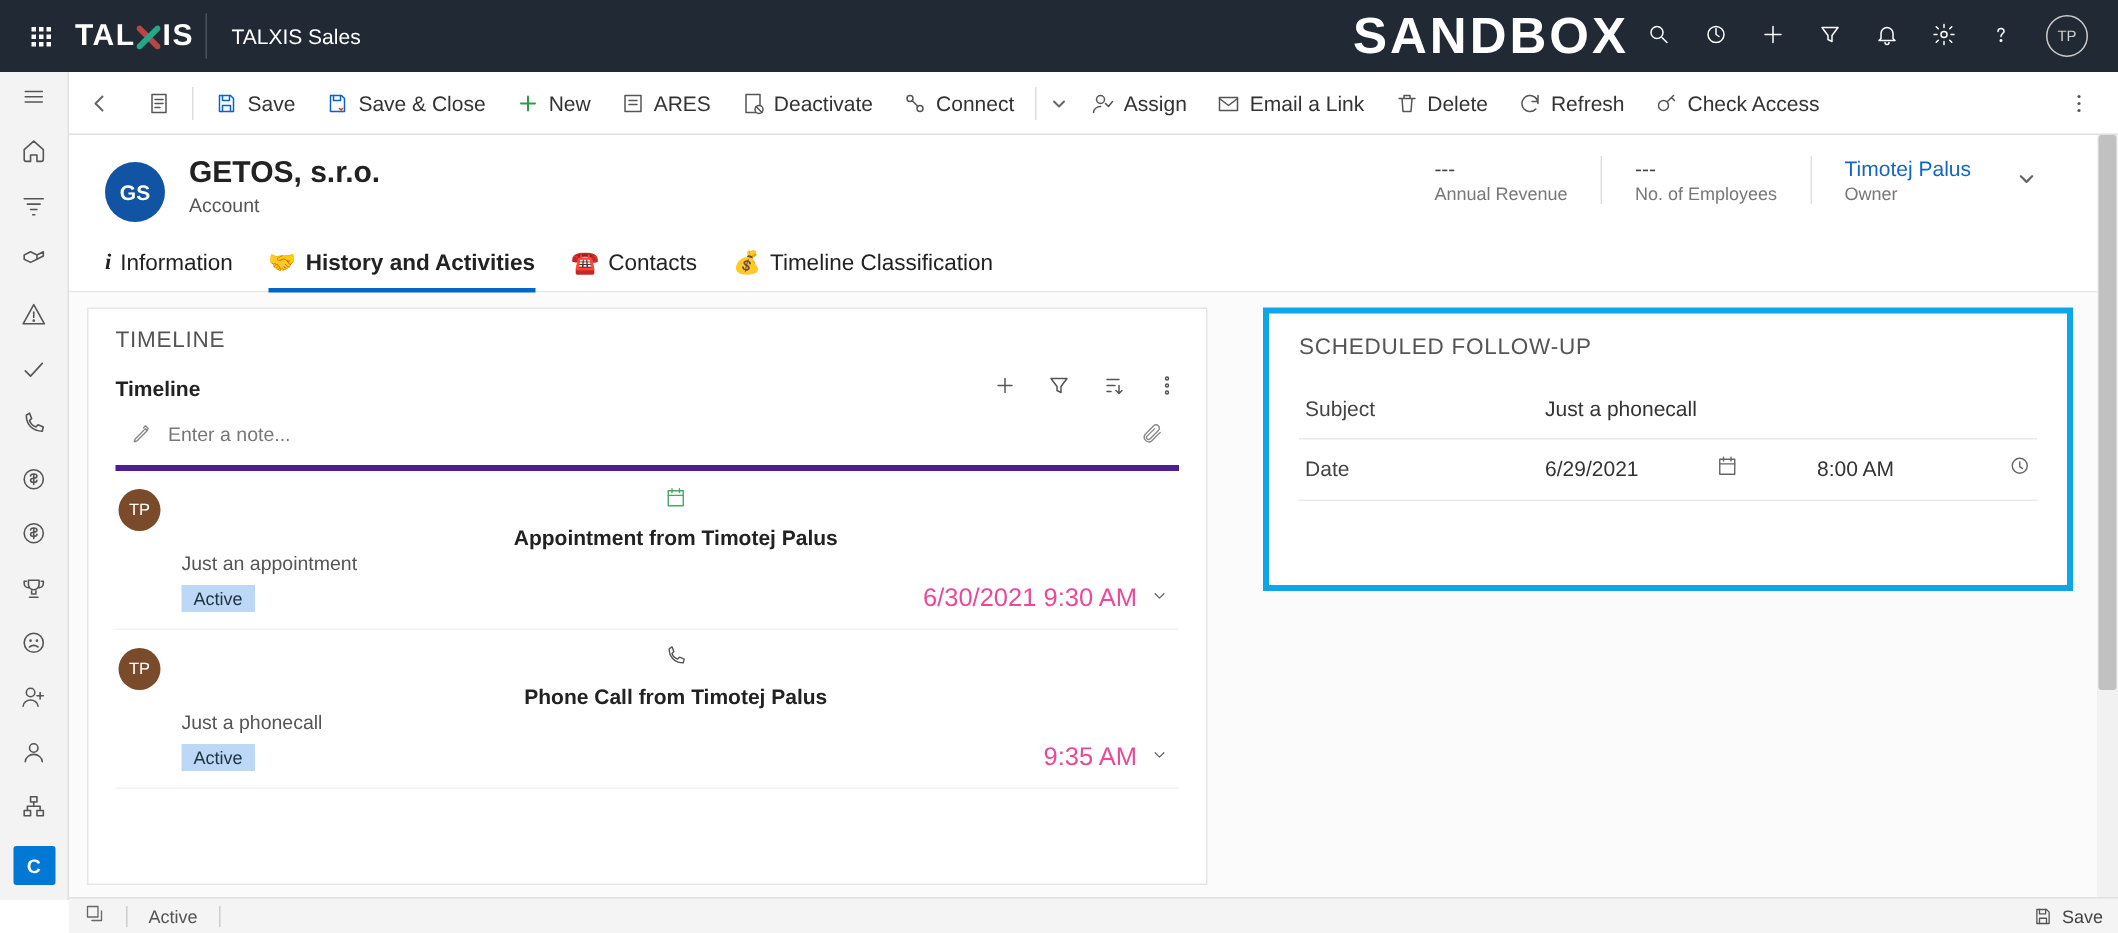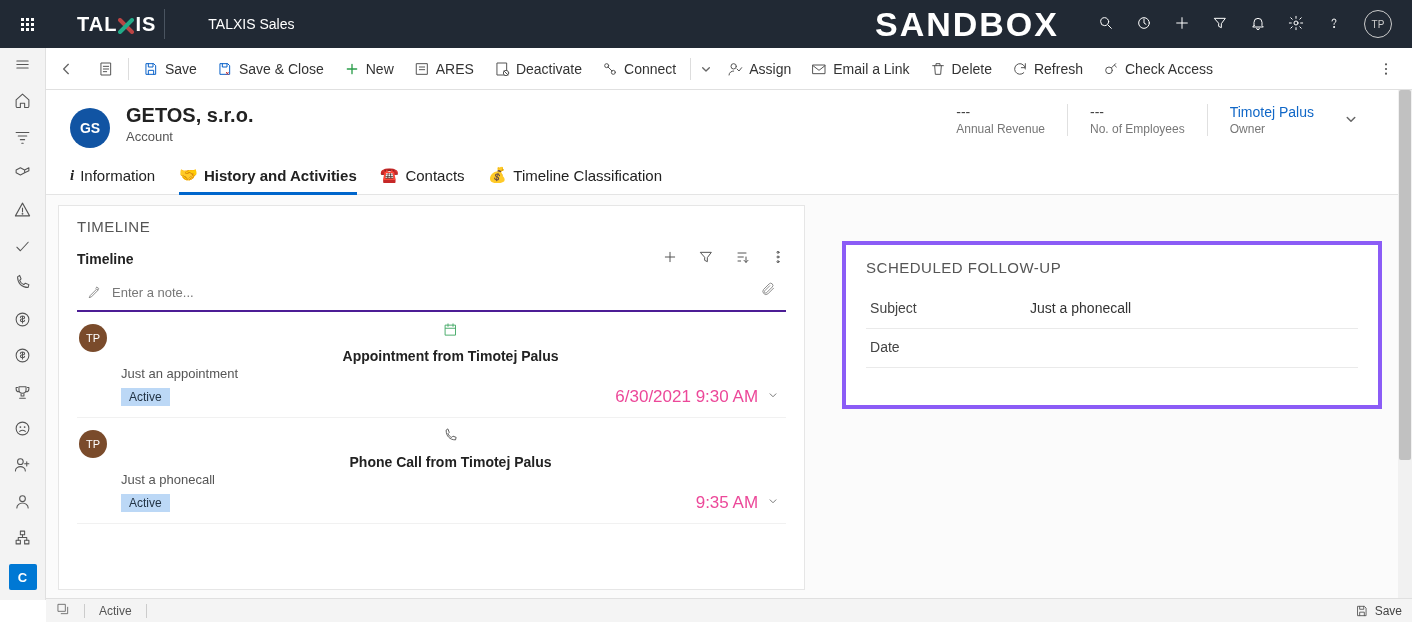--- a/index.html
+++ b/index.html
@@ -1,19 +1,19 @@
 <!DOCTYPE html>
 <html><head>
 <meta charset="utf-8">
 <style>
   * { box-sizing: border-box; margin: 0; padding: 0; }
   body { font-family: "Segoe UI", Arial, sans-serif; font-size: 13px; color: #333; background: #fff; width: 1412px; height: 622px; overflow: hidden; }
 
   
-  .top-nav { background: #212934; color: #fff; height: 48px; display: flex; align-items: center; padding: 0 8px; gap: 27px; }
+  .top-nav { background: #212934; color: #fff; height: 48px; display: flex; align-items: center; padding: 0 8px; }
   .top-nav .waffle { width: 38px; display: flex; justify-content: center; }
   .waffle-grid { display: grid; grid-template-columns: repeat(3,3px); grid-template-rows: repeat(3,3px); gap: 2px; }
   .waffle-grid span { background: #fff; width: 3px; height: 3px; }
   .brand { font-size: 20px; font-weight: 600; letter-spacing: 1px; padding: 0 8px 0 4px; display: flex; align-items: center; border-right: 1px solid #4a5460; height: 30px; }
   .brand .logo-icon { display:inline-block; width:16px; height:16px; margin:0 1px; }
   .app-name { padding-left: 16px; font-size: 14px; }
   .top-center { flex:1; text-align:right; font-size:34px; font-weight:700; letter-spacing:2px; }
   .top-icons { display:flex; gap:22px; align-items:center; padding:0 12px; }
   .top-icons .icon, .top-icons .avatar { color:#fff; }
   .top-icons svg { width:16px; height:16px; stroke:#fff; fill:none; stroke-width:1.5; }
@@ -61,32 +61,32 @@
   .tab { display:flex; align-items:center; gap:6px; padding-bottom:10px; font-size:15px; color:#222; cursor:pointer; position:relative; }
   .tab.active { font-weight:700; }
   .tab.active::after { content:""; position:absolute; left:0; right:0; bottom:-1px; height:3px; background:#0066cc; }
   .tab .emoji { font-size:15px; }
   .info-i { font-weight:bold; font-family:Georgia,serif; font-style:italic; }
 
   
   .body-area { flex:1; display:flex; gap:12px; padding:10px 20px 10px 12px; background:#fbfbfb; overflow:auto; }
   .panel { background:#fff; border:1px solid #e6e6e6; padding:12px 18px; }
   .panel.timeline-panel { flex: 1 1 760px; margin-right:25px; }
-  .panel.followup-wrap { width:540px; border:4px solid #8b5cf6; padding:14px 20px 24px; height:168px;margin-top:36px; }
+  .panel.followup-wrap { width:540px; border:4px solid #0ea5e9; padding:14px 20px 24px; height:189px; }
   .panel-title { font-size:15px; letter-spacing:0.5px; color:#555; margin-bottom:14px; }
   .sidecol { width:560px; }
 
   
   .timeline-subhdr { display:flex; align-items:center; margin-bottom:6px; }
   .timeline-subhdr .lbl { font-weight:600; font-size:14px; color:#222; }
   .timeline-actions { margin-left:auto; display:flex; gap:20px; color:#555; }
   .timeline-actions svg { width:16px; height:16px; stroke:#555; fill:none; stroke-width:1.5; }
   .timeline-search { border:1px solid #ccc; height:34px; display:flex; align-items:center; padding:0 10px; color:#777; gap:8px; margin-bottom:6px; }
   .timeline-search svg { width:14px; height:14px; stroke:#999; fill:none; stroke-width:2;}
-  .note-row { display:flex; align-items:flex-end; padding:8px 10px 10px; color:#777; gap:10px; border-bottom:2px solid #4c1d95; }
+  .note-row { display:flex; align-items:flex-start; padding:8px 10px 10px; color:#777; gap:10px; border-bottom:4px solid #4c1d95; }
   .note-row .clip { margin-left:auto; color:#666; }
   .note-row svg { width:15px; height:15px; stroke:#888; fill:none; stroke-width:1.5; }
 
   .activity { display:flex; padding:10px 6px 10px 2px; border-bottom:1px solid #f1f1f1; }
   .act-av { width:28px; height:28px; border-radius:50%; background:#7a4b2b; color:#fff; font-size:11px; display:flex; align-items:center; justify-content:center; margin-right:14px; margin-top:2px;}
   .act-body { flex:1; }
   .act-title-row { display:flex; align-items:center; gap:8px; font-size:14px;flex-direction:column; }
   .act-title-row strong { font-weight:600; color:#222; }
   .act-title-row svg { width:15px; height:15px; }
   .act-desc { font-size:13px; color:#555; margin-top:2px; }
@@ -502,20 +502,32 @@
 
       <div class="sidecol">
         <div class="panel followup-wrap">
           <div class="panel-title">SCHEDULED FOLLOW-UP</div>
           <div class="follow-row">
             <div class="follow-label">Subject</div>
             <div class="follow-value">Just a phonecall</div>
           </div>
           <div class="follow-row">
             <div class="follow-label">Date</div>
+            <div class="follow-value date-row">
+              <span>6/29/2021</span>
+              <span><svg viewBox="0 0 24 24">
+                    <rect x="4" y="5" width="16" height="16"></rect>
+                    <path d="M4 10h16M8 3v4M16 3v4"></path>
+                  </svg></span>
+              <span>8:00 AM</span>
+              <span class="clock-right"><svg viewBox="0 0 24 24">
+                    <circle cx="12" cy="12" r="8"></circle>
+                    <path d="M12 8v5l3 2"></path>
+                  </svg></span>
+            </div>
           </div>
         </div>
       </div>
     </div>
 
   </div>
 </div>
 
 <div class="footer-bar">
   <span><svg width="14" height="14" viewBox="0 0 24 24" fill="none" stroke="#666" stroke-width="1.5">

